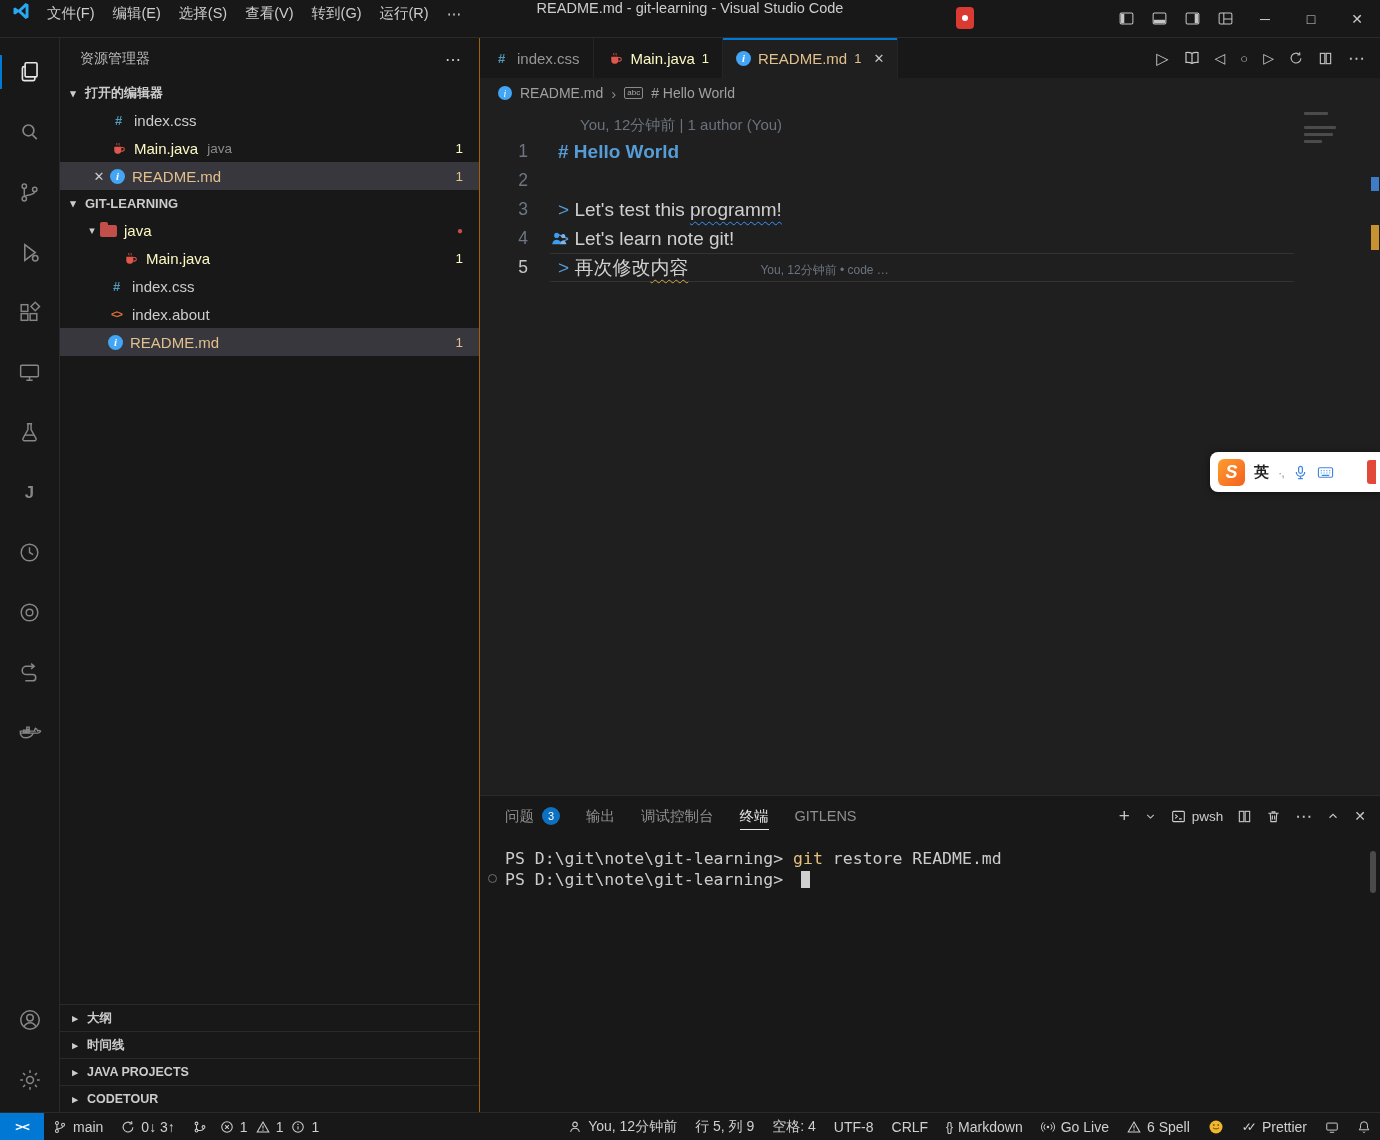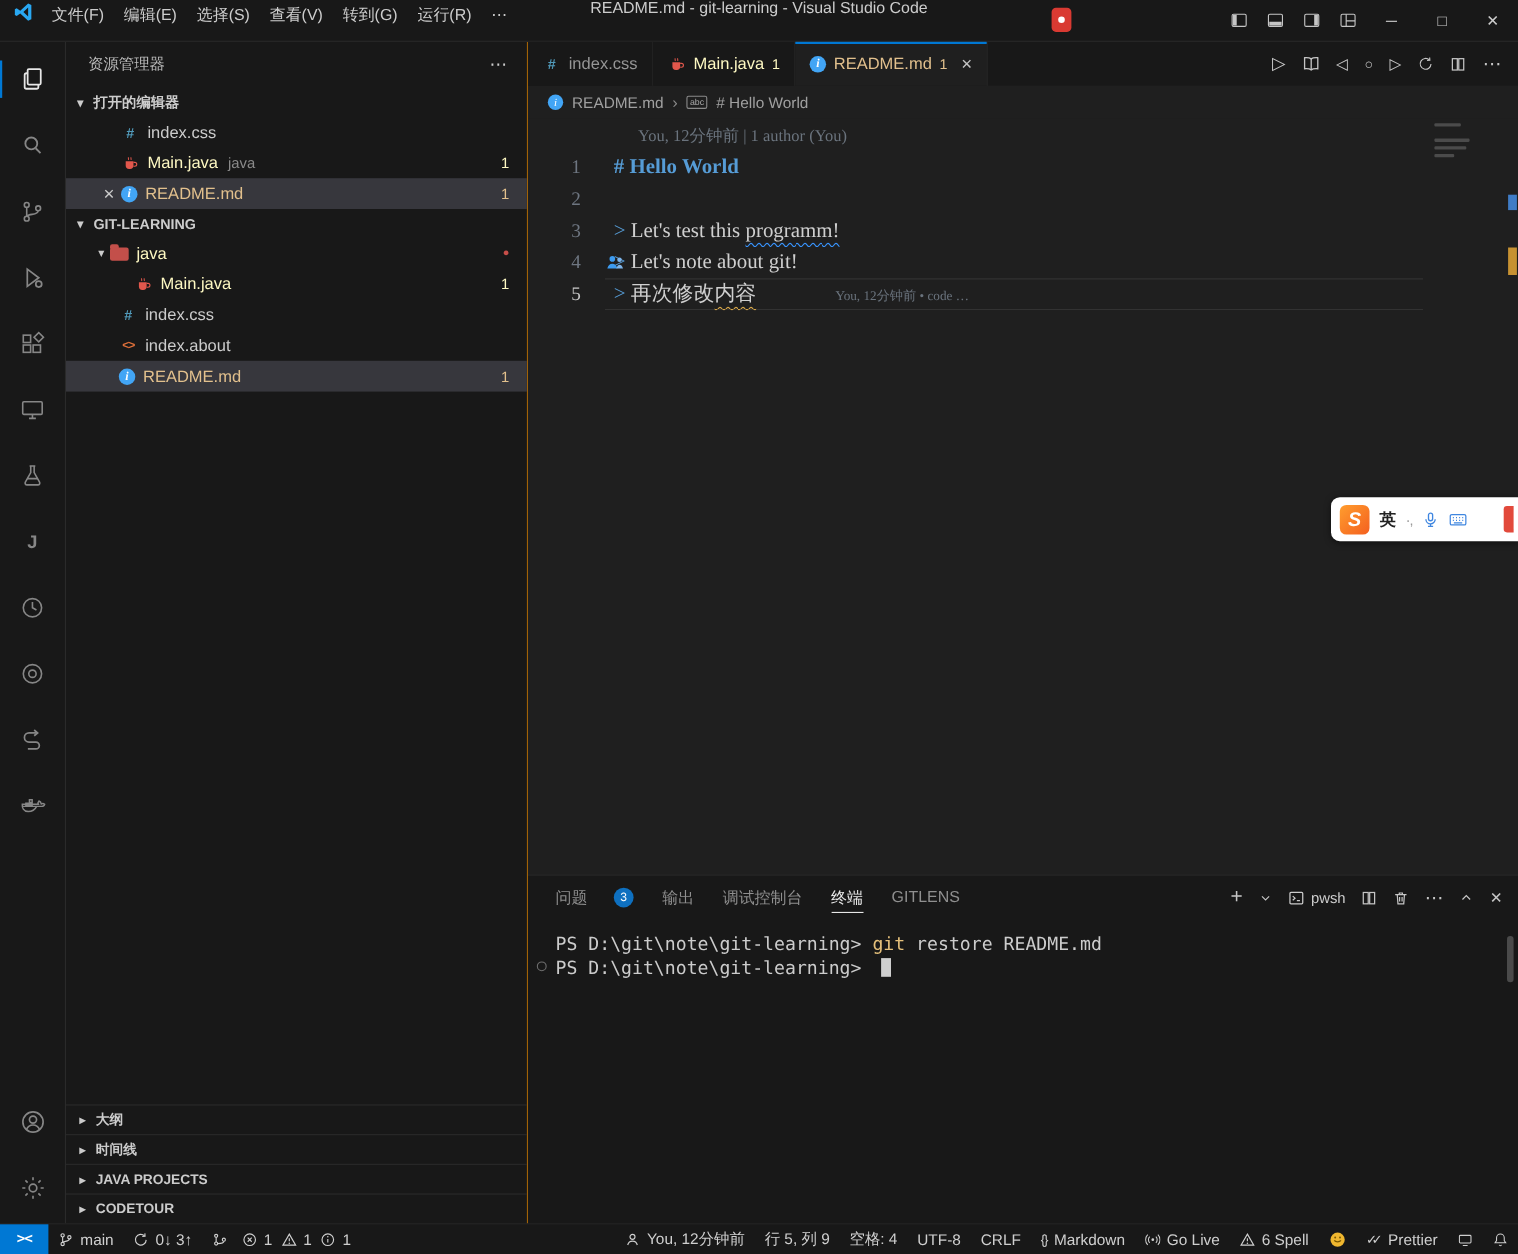--- a/index.html
+++ b/index.html
@@ -64,21 +64,21 @@
   .t-badge{font-size:13px}
   .t-close{margin-left:5px;color:#c5c5c5;font-size:13px}
   .tab-actions{margin-left:auto;display:flex;align-items:center;gap:15px;padding:0 15px;color:#c5c5c5}
   .ta{display:flex;align-items:center;justify-content:center}
 
   .breadcrumb{height:30px;flex:none;display:flex;align-items:center;gap:8px;padding-left:18px;color:#a0a0a0;font-size:14px;background:#1f1f1f}
   .bc-sep{color:#8a8a8a;font-size:15px}
   .abc-box{border:1px solid #8a8a8a;border-radius:2px;font-size:8px;padding:0 2px;color:#aaa;line-height:10px}
   .bc-info{width:14px;height:14px;background:#42a5f5;border-radius:50%;color:#fff;font-size:10px;font-style:italic;display:flex;align-items:center;justify-content:center;font-family:"Liberation Serif",serif}
 
-  .editor-body{flex:1;position:relative;font-family:Liberation Serif, serif;padding-top:4px;overflow:hidden;background:#1f1f1f}
+  .editor-body{flex:1;position:relative;font-family:Liberation Sans, sans-serif;padding-top:4px;overflow:hidden;background:#1f1f1f}
   .lens{margin-left:100px;height:25px;line-height:25px;color:#6a737d;font-size:15px;white-space:pre}
   .code-row{display:flex;height:29px;line-height:29px;font-size:19px}
   .gutter{width:70px;flex:none;text-align:right;padding-right:22px;color:#6e7681;font-size:17.5px}
   .current .gutter{color:#c6c6c6}
   .code{position:relative;flex:1;white-space:pre;color:#cfcfcf;padding-left:8px;min-width:0}
   .current .code{margin-right:86px;box-shadow:inset 0 1px 0 #323232,inset 0 -1px 0 #323232}
   .md-h{color:#569cd6;font-weight:bold}
   .md-q{color:#569cd6}
   .md-t{color:#cfcfcf}
   .u-blue{text-decoration:underline wavy #3794ff 1px;text-underline-offset:5px}
@@ -86,21 +86,21 @@
   .inline-blame{color:#6a737d;margin-left:72px;font-size:12px}
   .person{position:absolute;left:1px;top:7px;line-height:0}
   .minimap{position:absolute;right:14px;top:4px;width:62px}
   .mm-bar{height:3px;margin-bottom:4px;background:#4b4b4b;border-radius:1px}
   .mark-blue{position:absolute;right:1px;top:69px;width:8px;height:14px;background:#3f7cc6}
   .mark-orange{position:absolute;right:1px;top:117px;width:8px;height:25px;background:#c79232}
 
   
   .panel{height:317px;flex:none;background:#181818;border-top:1px solid #2a2a2a;display:flex;flex-direction:column;font-size:14.5px;position:relative}
   .panel-header{height:40px;flex:none;display:flex;align-items:center;padding:0 14px 0 25px;gap:26px}
-  .ptab{color:#8f8f8f;height:100%;display:flex;align-items:center;gap:24px;position:relative;white-space:nowrap}
+  .ptab{color:#8f8f8f;height:100%;display:flex;align-items:center;gap:8px;position:relative;white-space:nowrap}
   .ptab.active{color:#e7e7e7}
   .ptab.active::after{content:"";position:absolute;left:0;right:0;bottom:6px;height:1px;background:#e7e7e7}
   .pbadge{background:#0e70c0;color:#fff;border-radius:50%;min-width:18px;height:18px;display:flex;align-items:center;justify-content:center;font-size:11px}
   .panel-actions{margin-left:auto;display:flex;align-items:center;gap:14px;color:#c5c5c5}
   .pa{display:flex;align-items:center;justify-content:center}
   .pa-plus{font-size:19px;font-weight:normal}
   .pwsh-chip{display:flex;align-items:center;gap:6px;font-size:13.5px;color:#cccccc}
   .term{flex:1;padding:12px 0 0 25px;font-family:"DejaVu Sans Mono",monospace;font-size:16.5px;color:#cccccc}
   .term-line{height:21px;line-height:21px;white-space:pre;position:relative}
   .t-cmd{color:#e5c07b}
@@ -496,21 +496,21 @@
               <div class="gutter">3</div>
               <div class="code"><span class="md-q">&gt; </span><span class="md-t">Let's test this </span><span class="md-t u-blue">programm!</span></div>
             </div>
             <div class="code-row">
               <div class="gutter">4</div>
               <div class="code"><span class="person"><svg width="17" height="15" viewBox="0 0 18 15">
                     <circle cx="6" cy="4.2" r="2.7" fill="#3d9bf0"></circle>
                     <path d="M1.2 13.5c.6-3.2 2.4-4.7 4.8-4.7s4.2 1.5 4.8 4.7z" fill="#3d9bf0"></path>
                     <circle cx="12.9" cy="5" r="2.2" fill="#7fb5ea"></circle>
                     <path d="M9.9 13.5c.5-2.6 1.7-3.8 3.1-3.8 1.5 0 2.7 1.2 3.3 3.8z" fill="#7fb5ea"></path>
-                  </svg></span><span class="md-q">&gt; </span><span class="md-t">Let's note about git!</span></div>
+                  </svg></span><span class="md-q">&gt; </span><span class="md-t">Let's learn note git!</span></div>
             </div>
             <div class="code-row current">
               <div class="gutter">5</div>
               <div class="code"><span class="md-q">&gt; </span><span class="md-t">再次修改</span><span class="md-t u-orange">内容</span><span class="inline-blame">You, 12分钟前 • code …</span></div>
             </div>
           </div>
         <div class="minimap">
           <div class="mm-bar" style="width:24px"></div>
           <div class="mm-bar" style="width:0"></div>
           <div class="mm-bar" style="width:32px"></div>

